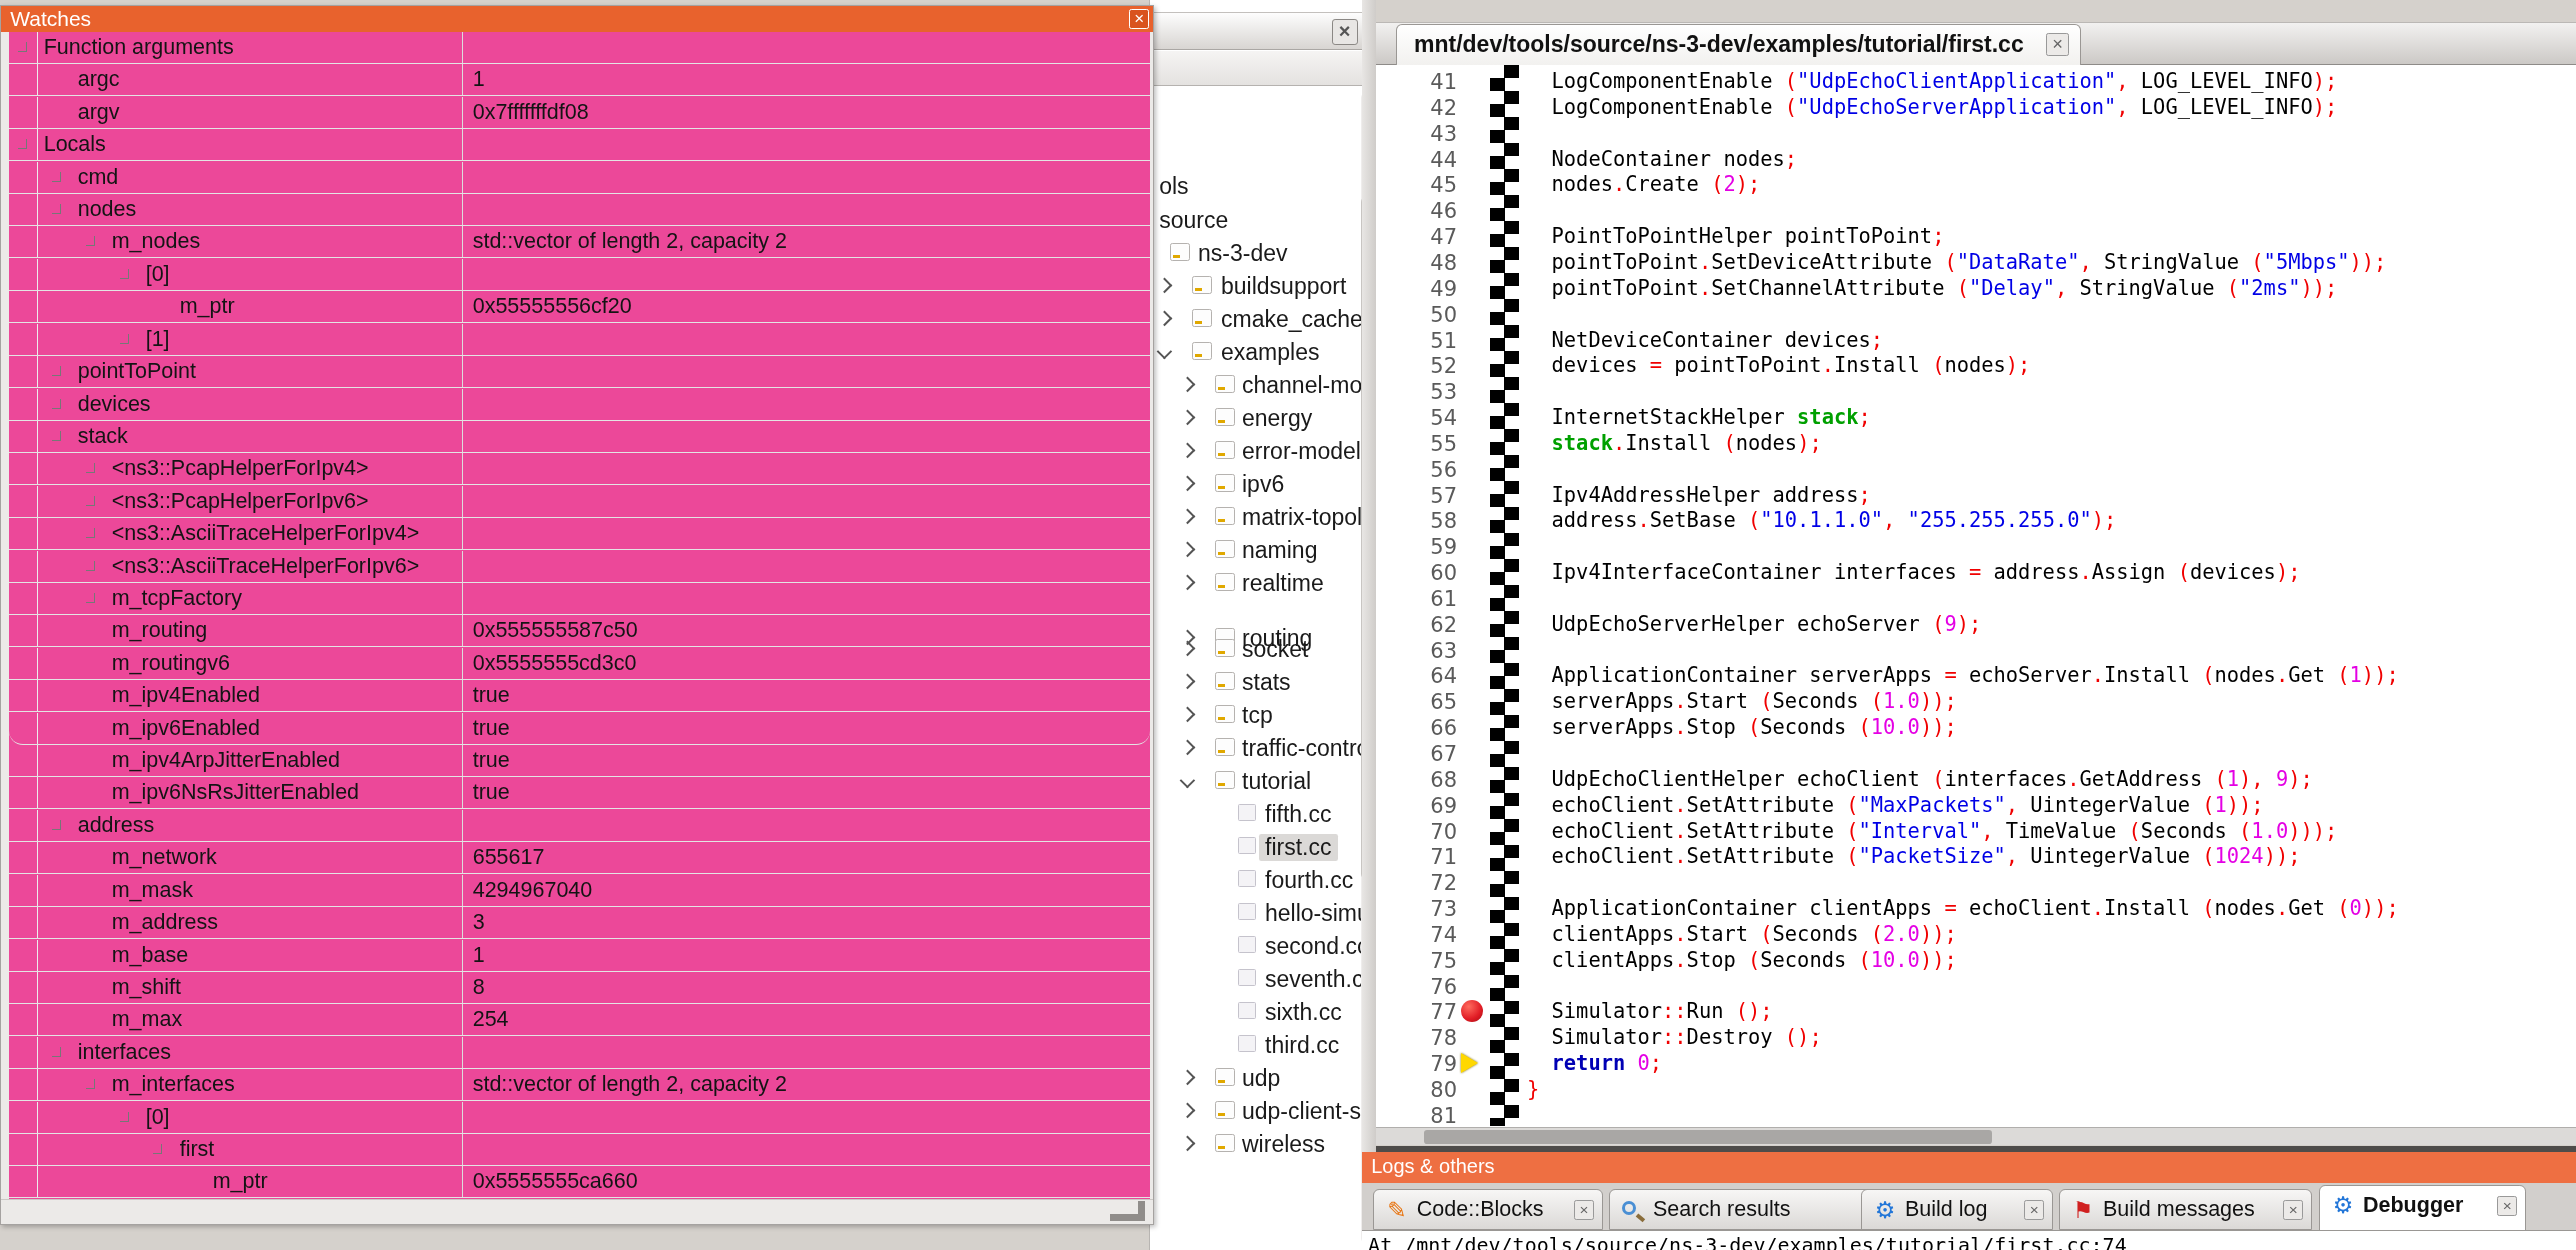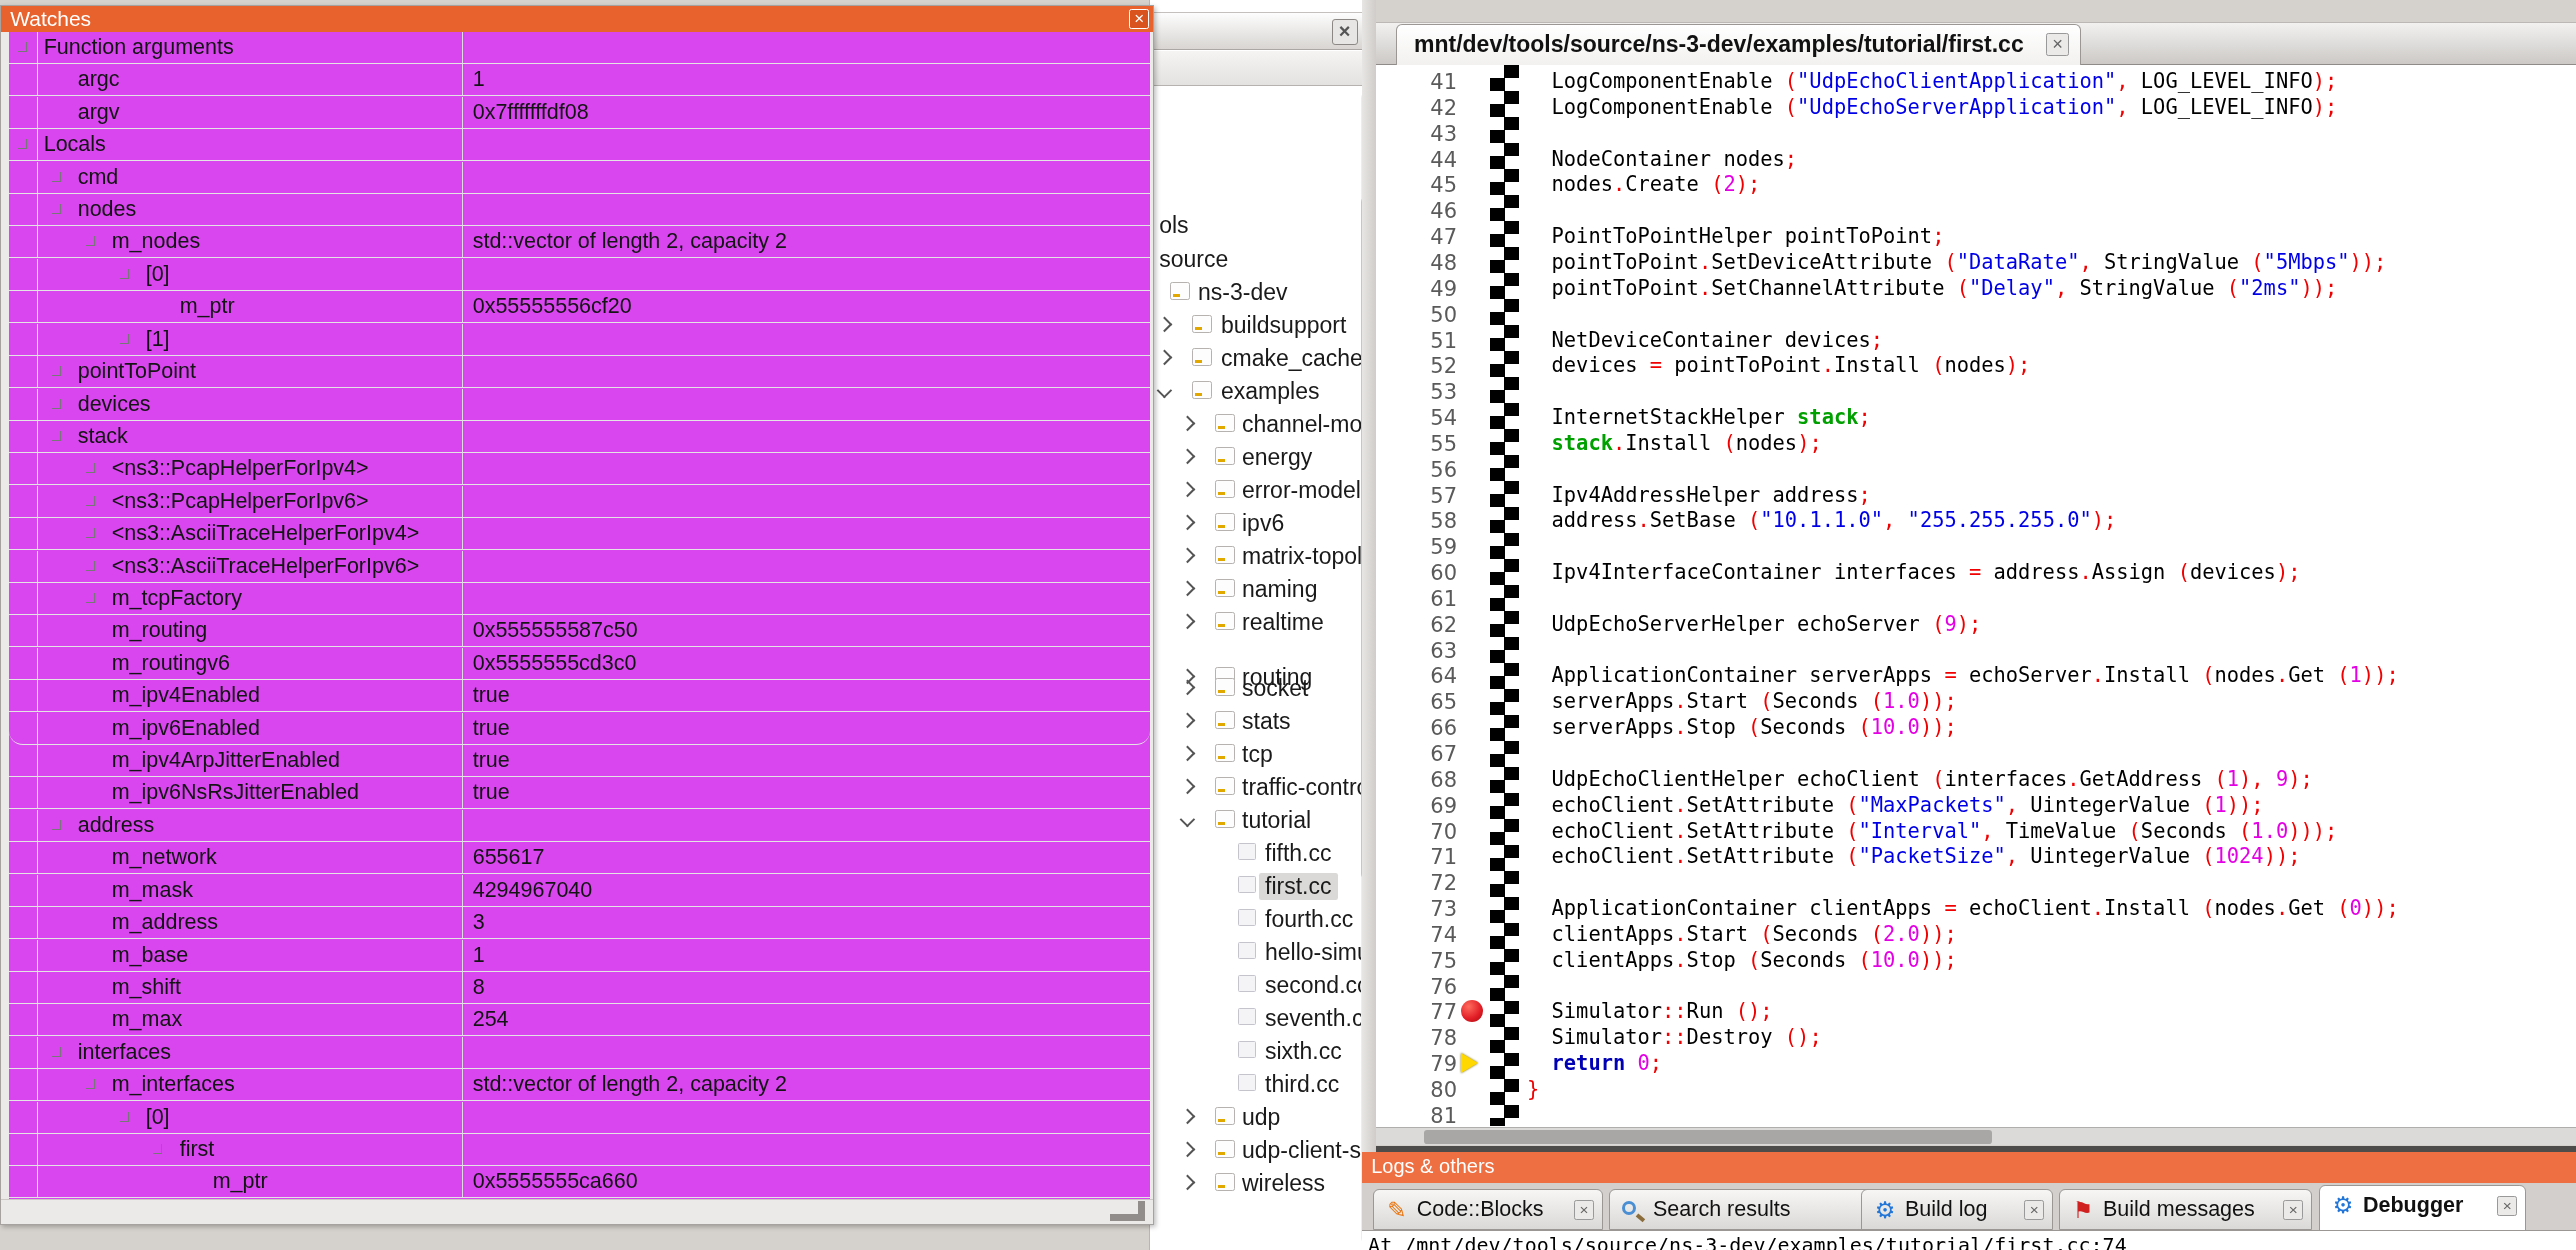--- a/index.html
+++ b/index.html
@@ -10,40 +10,40 @@
   
   #files-panel { position:absolute; left:1149px; top:0; width:227px; height:1250px; background:#fff; border-left:0.8px solid #b8b5b2; }
   #files-caption { position:absolute; left:0; top:12.3px; width:100%; height:38px;
     background:linear-gradient(#fdfdfd,#d8d5d2); border-top:0.8px solid #c3c0bd; border-bottom:0.8px solid #aaa7a4; }
   #files-caption2 { position:absolute; left:0; top:51px; width:100%; height:35px;
     background:linear-gradient(#f5f4f3,#e4e2e0); border-bottom:0.8px solid #b5b2af; }
   .small-close { display:inline-block; width:26px; height:26px; border:1.5px solid #8a8784; border-radius:3.1px;
     background:#e8e6e4; color:#555; font-size:20px; line-height:23px; text-align:center; font-weight:bold; }
   #files-close { position:absolute; right:18.4px; top:6.1px; }
   #file-tree { position:absolute; left:0; top:87px; width:100%; height:1164px; background:#fff; overflow:hidden; }
-  .tree-row { position:absolute; left:0; width:100%; height:33px; white-space:nowrap;margin-top:39px; }
+  .tree-row { position:absolute; left:0; width:100%; height:33px; white-space:nowrap; }
   .tree-label { position:absolute; top:1.5px; font-size:23px; color:#1a1a1a; }
   .tree-label.selected { background:#dbd9d7; border-radius:2.3px; padding:0 6.1px; margin-left:-6.1px; }
   .chev { position:absolute; top:9.2px; width:10.8px; height:10.8px; border-right:2.3px solid #555; border-bottom:2.3px solid #555; }
   .chev.collapsed { transform:rotate(-45deg); }
   .chev.expanded  { transform:rotate(45deg); }
   .folder-ic { position:absolute; top:4.6px; width:20px; height:18.4px; background:#fdfdfd; border:1.5px solid #b5b2af; border-radius:2.3px; }
   .folder-ic::after { content:""; position:absolute; left:1.5px; bottom:1.5px; width:7.7px; height:3.8px; background:#e0a800; }
   .file-ic { position:absolute; top:5.4px; width:18.4px; height:17px; background:#f4f3f6; border:1.5px solid #c5c3cc; border-radius:1.5px; }
   #tree-scrollbar { position:absolute; right:2.3px; top:92px; width:12.3px; height:1152px; background:#efedec; border-radius:6.1px; }
   #tree-scroll-thumb { position:absolute; left:0; top:104px; width:12.3px; height:684px; background:#c8c5c2; border-radius:6.1px; }
 
   
   #watches-window { position:absolute; left:0; top:4.6px; width:1154px; height:1220px;
     background:#eceae8; border:0.8px solid #a5a2a0; box-shadow:1.5px 1.5px 4.6px rgba(0,0,0,.25); }
   #watches-titlebar { position:absolute; left:0; top:0; width:100%; height:26px; background:#e8622d; }
   #watches-title { position:absolute; left:9.2px; top:1.5px; color:#fff; font-size:21px; }
   #watches-close { position:absolute; right:3.8px; top:3.1px; width:20px; height:20px; border:1.5px solid #fff; border-radius:2.3px;
     color:#fff; font-size:17px; line-height:17px; text-align:center; background:#d9531e; }
-  #watches-grid { position:absolute; left:7.7px; top:26px; right:3.1px; height:1167px; background:#d946ef; overflow:hidden; }
+  #watches-grid { position:absolute; left:7.7px; top:26px; right:3.1px; height:1167px; background:#ec4899; overflow:hidden; }
   .watch-row { position:absolute; left:0; width:100%; height:32px; border-bottom:0.8px solid #e4e4e4; }
   .watch-row .vline1 { position:absolute; left:28px; top:0; bottom:0; border-left:0.8px solid #ececec; }
   .watch-row .vline2 { position:absolute; left:453px; top:0; bottom:0; border-left:0.8px solid #dcdcdc; }
   .wchev { position:absolute; top:10.8px; width:9.2px; height:9.2px; border-right:1.9px solid #777; border-bottom:1.9px solid #777; }
   .wname { position:absolute; top:3.1px; font-size:21.5px; color:#141414; white-space:nowrap; }
   .wvalue { position:absolute; left:464px; top:3.1px; font-size:21.5px; color:#141414; white-space:nowrap; }
   #watches-bottom { position:absolute; left:0; bottom:0; width:100%; height:24.6px; background:#eceae8; border-top:0.8px solid #ccc9c6; }
   #watches-grip { position:absolute; right:7.7px; bottom:3.1px; width:35px; height:20px;
     border-right:7.7px solid #908d8a; border-bottom:7.7px solid #908d8a; }
 

